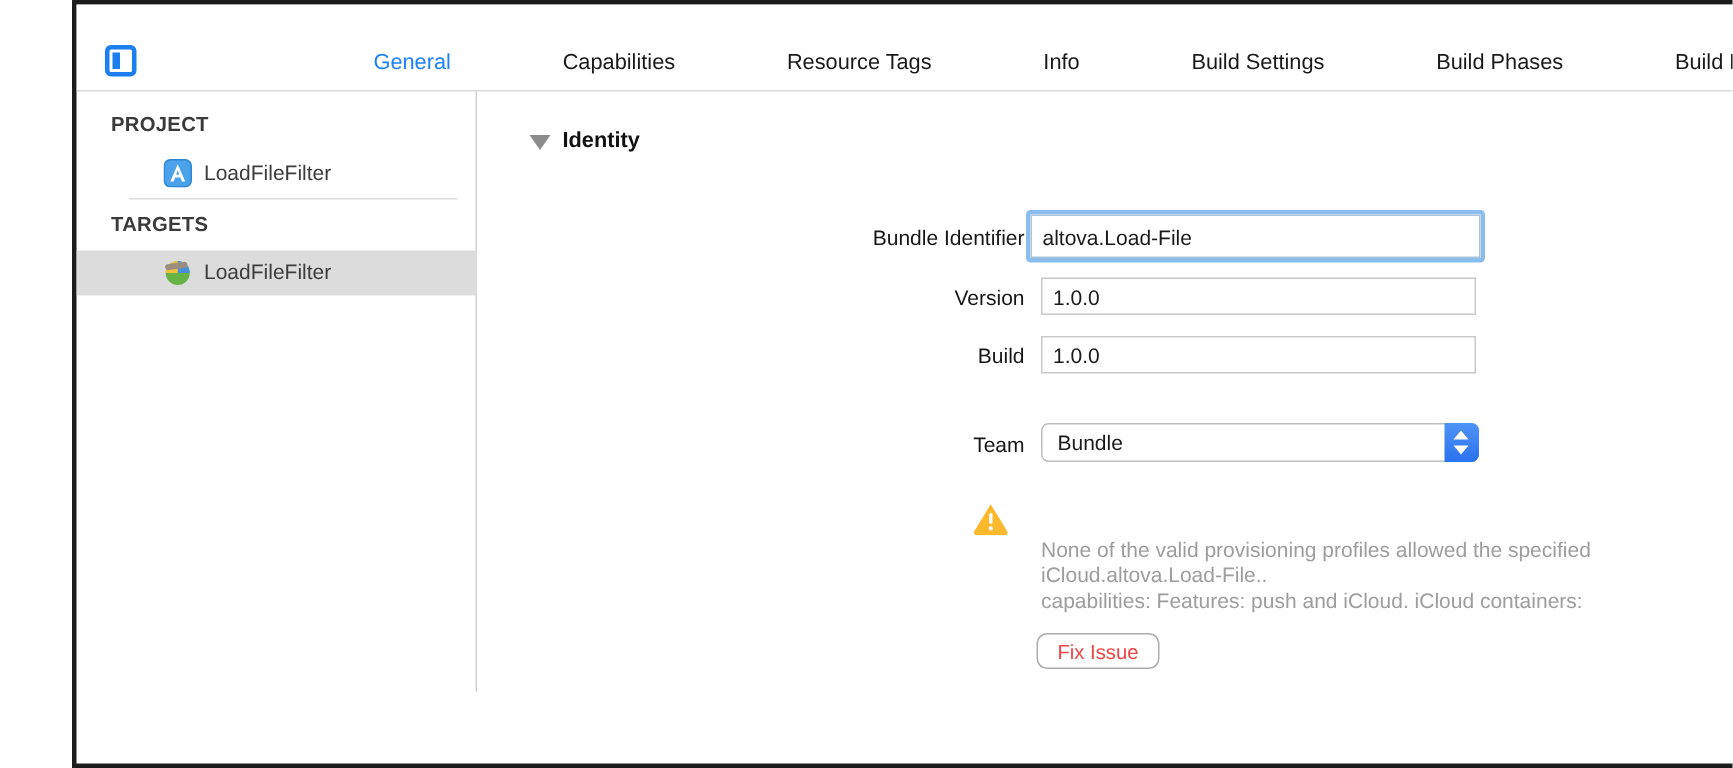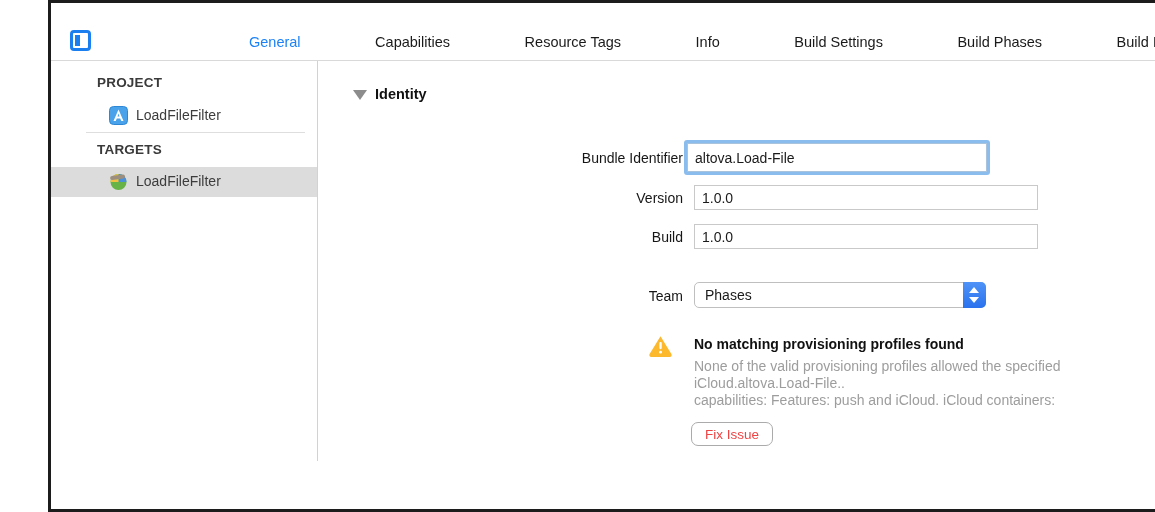--- a/index.html
+++ b/index.html
@@ -22,21 +22,21 @@
   }
   .tabs {
     position:absolute; left:198px; right:10px; top:29px; height:20px;
     display:flex; justify-content:space-between; align-items:center;
   }
   .tab { font-size:14.5px; color:#1a1a1a; white-space:nowrap; cursor:pointer; }
   .tab.active { color:#1b82f7; }
 
   
   .sidebar-divider { position:absolute; left:266px; top:58px; width:1px; height:400px; background:#d2d2d2; }
-  .side-header { position:absolute; left:46px; font-size:13.5px; font-weight:bold; color:#3a3a3a; letter-spacing:0.2px; }
+  .side-header { position:absolute; left:23px; font-size:13.5px; font-weight:bold; color:#3a3a3a; letter-spacing:0.2px; }
   .side-row { position:absolute; left:0; width:266px; height:30px; cursor:pointer; }
   .side-row.selected { background:#dcdcdc; }
   .side-row .icon { position:absolute; left:58px; top:5px; width:19px; height:19px; }
   .side-row .lbl { position:absolute; left:85px; top:6px; font-size:14px; color:#3c3c3c; }
   .side-sep { position:absolute; left:35px; top:129px; width:219px; height:1px; background:#dedede; }
 
   
   .disclosure {
     position:absolute; left:302px; top:87px; width:0; height:0; cursor:pointer;
     border-left:7px solid transparent; border-right:7px solid transparent; border-top:10px solid #8c8c8c;
@@ -47,21 +47,21 @@
 
   .focus-ring {
     position:absolute; left:633px; top:137px; width:306px; height:35px;
     border:3px solid #8bbcee; border-radius:3px; background:#fff;
   }
   .focus-ring input {
     width:100%; height:100%; border:1px solid #a9c3dd; outline:none;
     font-family:"Liberation Sans", sans-serif; font-size:14px; color:#1a1a1a; padding:0 7px;
   }
   .txt-field {
-    position:absolute; left:643px; width:344px; height:25px;
+    position:absolute; left:643px; width:290px; height:25px;
     border:1px solid #c9c9c9; outline:none; background:#fff;
     font-family:"Liberation Sans", sans-serif; font-size:14px; color:#1a1a1a; padding:0 7px;
   }
 
   .popup {
     position:absolute; left:643px; top:279px; width:292px; height:26px;
     border:1px solid #bfbfbf; border-radius:5px; background:#fff; cursor:pointer;
   }
   .popup .val { position:absolute; left:10px; top:4px; font-size:14px; color:#1a1a1a; }
   .popup .cap {
@@ -138,33 +138,32 @@
   </div>
 
   <div class="fld-label" style="top:187px;">Version</div>
   <input type="text" class="txt-field" style="top: 182px;" value="1.0.0">
 
   <div class="fld-label" style="top:226px;">Build</div>
   <input type="text" class="txt-field" style="top: 221px;" value="1.0.0">
 
   <div class="fld-label" style="top:285px;">Team</div>
   <div class="popup">
-    <div class="val">Phases</div>
+    <div class="val">Bundle</div>
     <div class="cap">
       <div class="up"></div>
         <div class="down"></div>
     </div>
   </div>
 
   <svg class="warn-icon" viewBox="0 0 25 22">
     <path d="M12.5 1.2 L23.4 19 a1.9 1.9 0 0 1 -1.6 2.9 H3.2 a1.9 1.9 0 0 1 -1.6 -2.9 Z" fill="#fdb92e"></path>
     <rect x="11.4" y="7" width="2.3" height="7.2" rx="1.1" fill="#fff"></rect>
     <circle cx="12.55" cy="17.2" r="1.4" fill="#fff"></circle>
   </svg>
-  <div class="warn-title">No matching provisioning profiles found</div>
   <div class="warn-body">
     <div>None of the valid provisioning profiles allowed the specified</div>
     <div>iCloud.altova.Load-File..</div>
     <div>capabilities: Features: push and iCloud. iCloud containers:</div>
   </div>
   <button class="fix-btn">Fix Issue</button>
 
 </div>
 
 </body></html>

